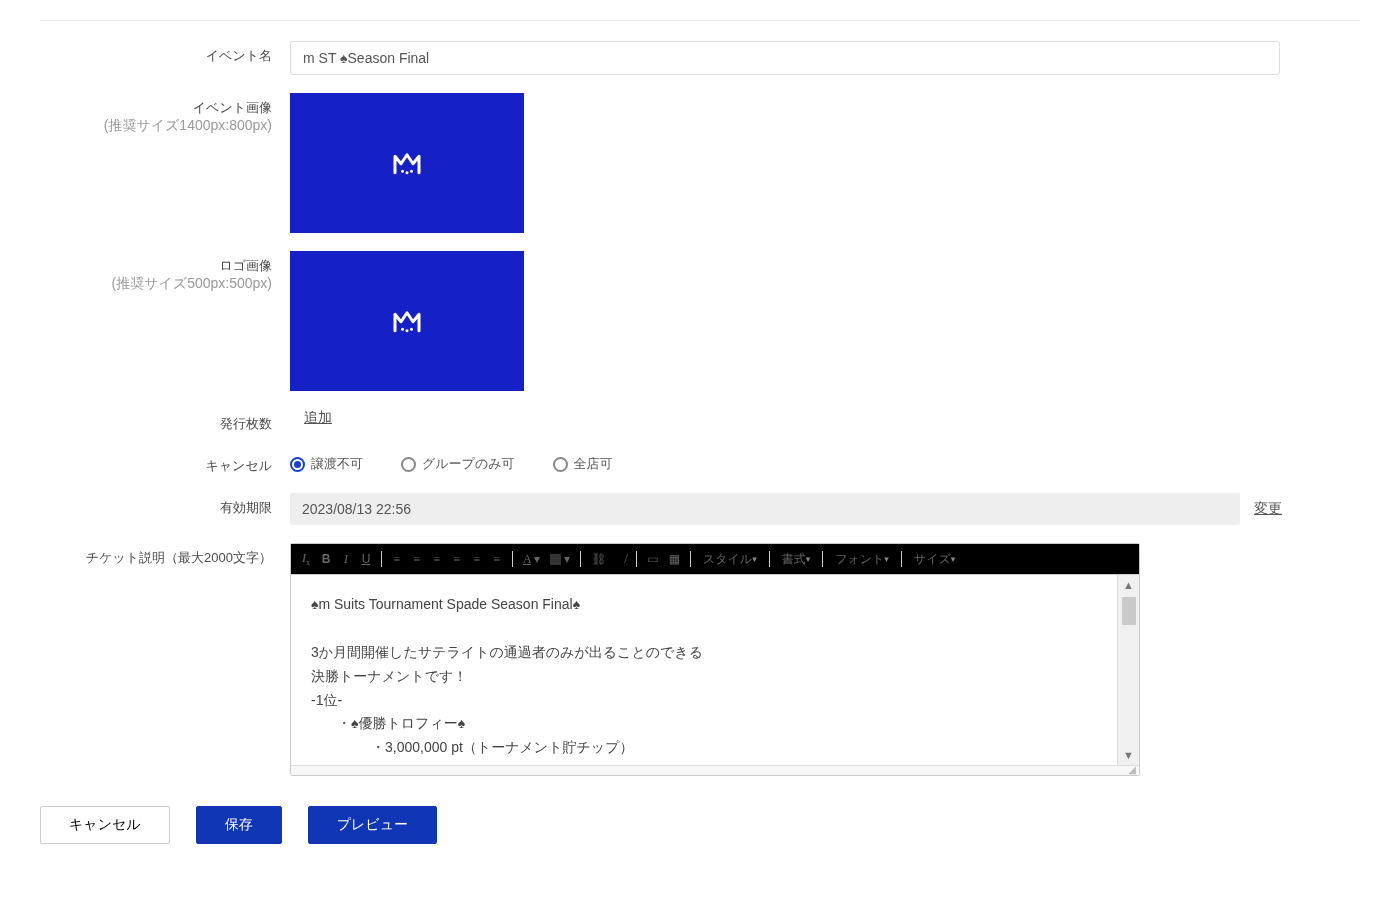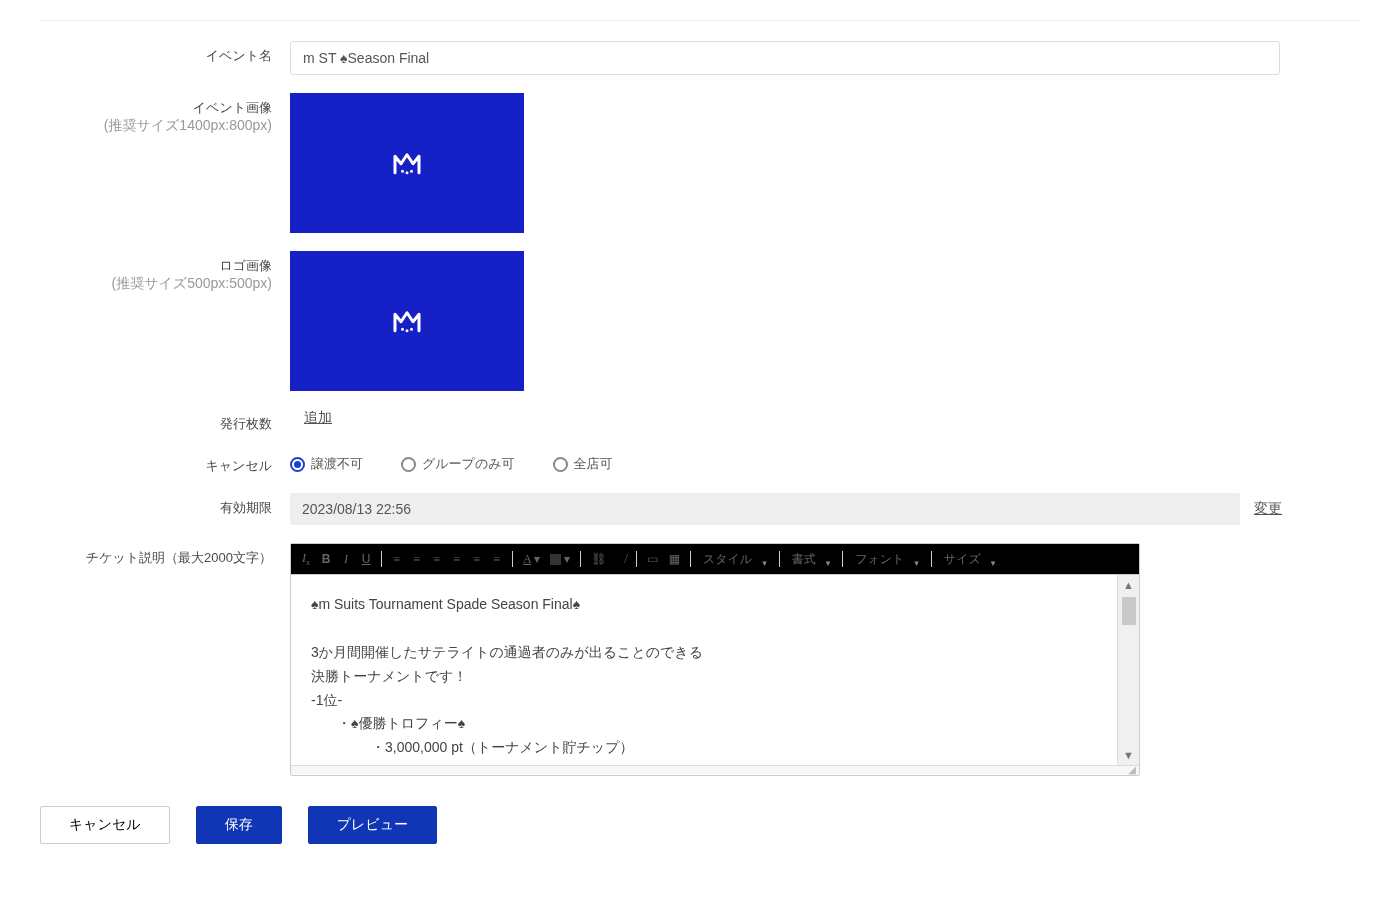--- a/index.html
+++ b/index.html
@@ -126,22 +126,21 @@
     font-family: serif;
   }
   .tb-sep {
     width: 1px;
     height: 16px;
     background: #ccc;
     margin: 0 4px;
   }
   .tb-dd {
     display: flex;
-    align-items: flex-end;
-    gap: 10px;
+    align-items: center;
     padding: 2px 6px;
     cursor: pointer;
     font-family: Liberation Sans, sans-serif;
     font-size: 12px;
   }
   .tb-dd .caret {
     font-size: 9px;
     color: #888;
   }
   .editor-body-wrap {

